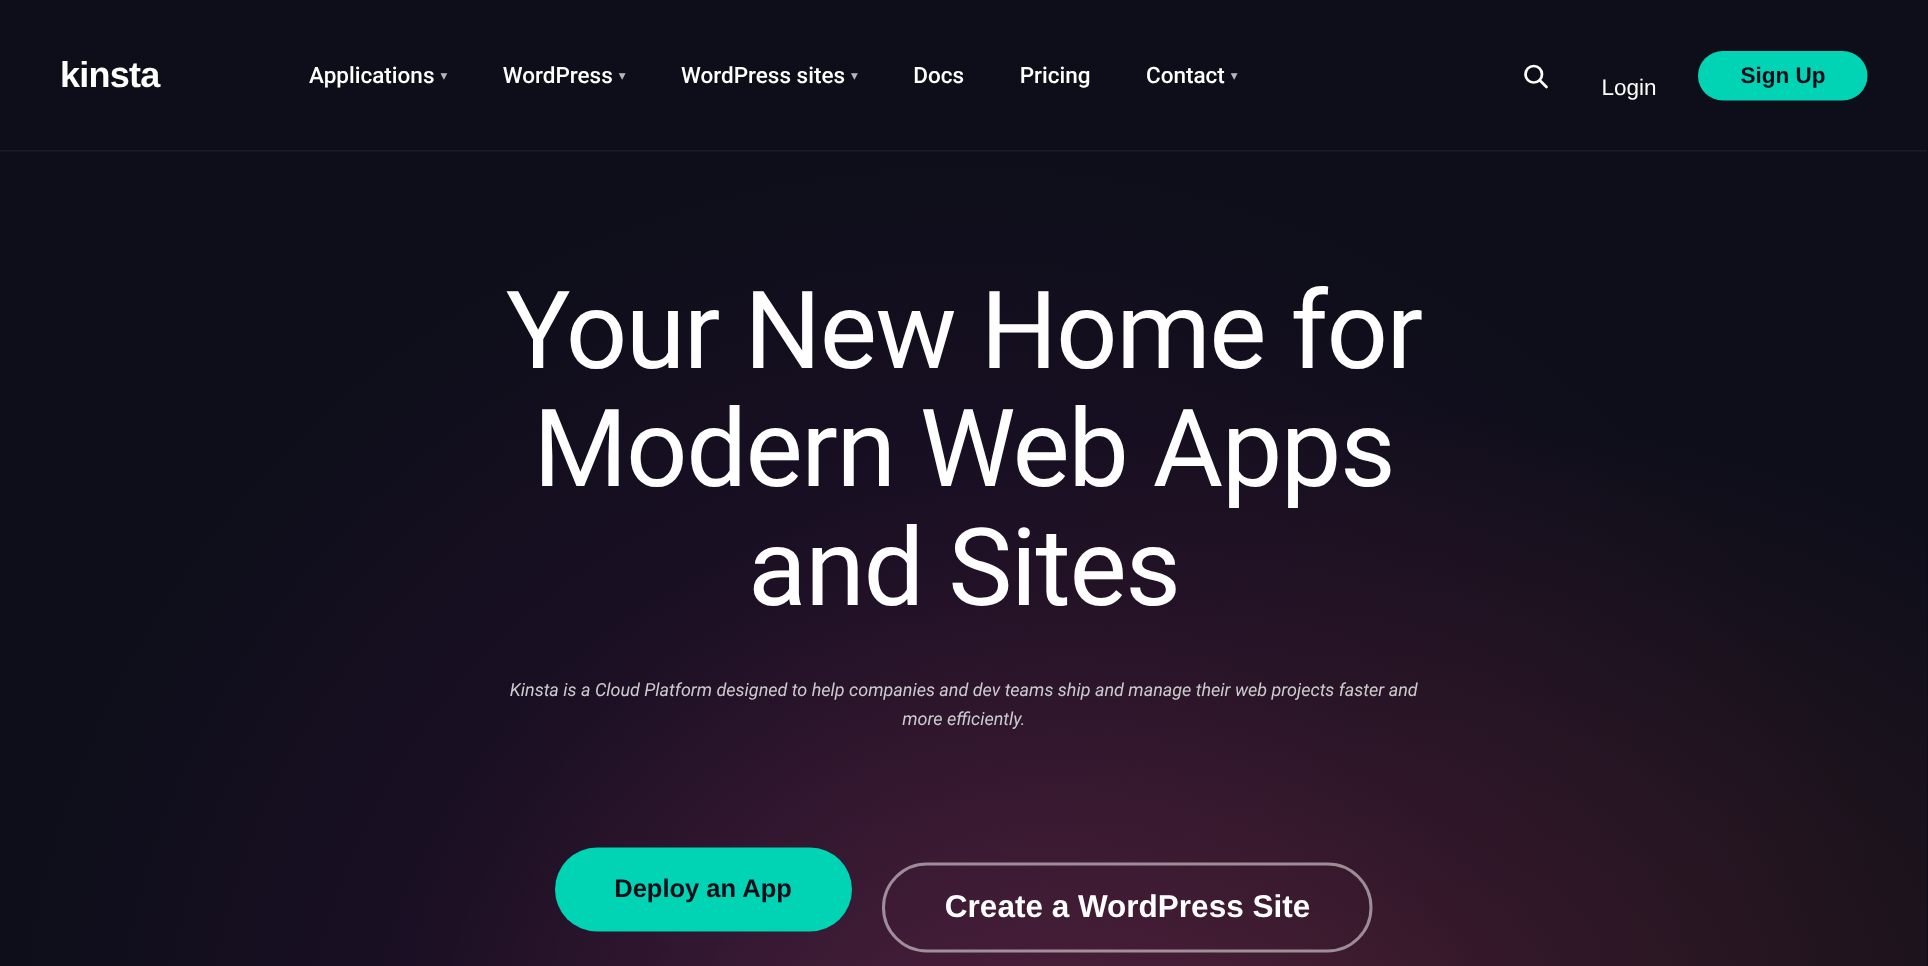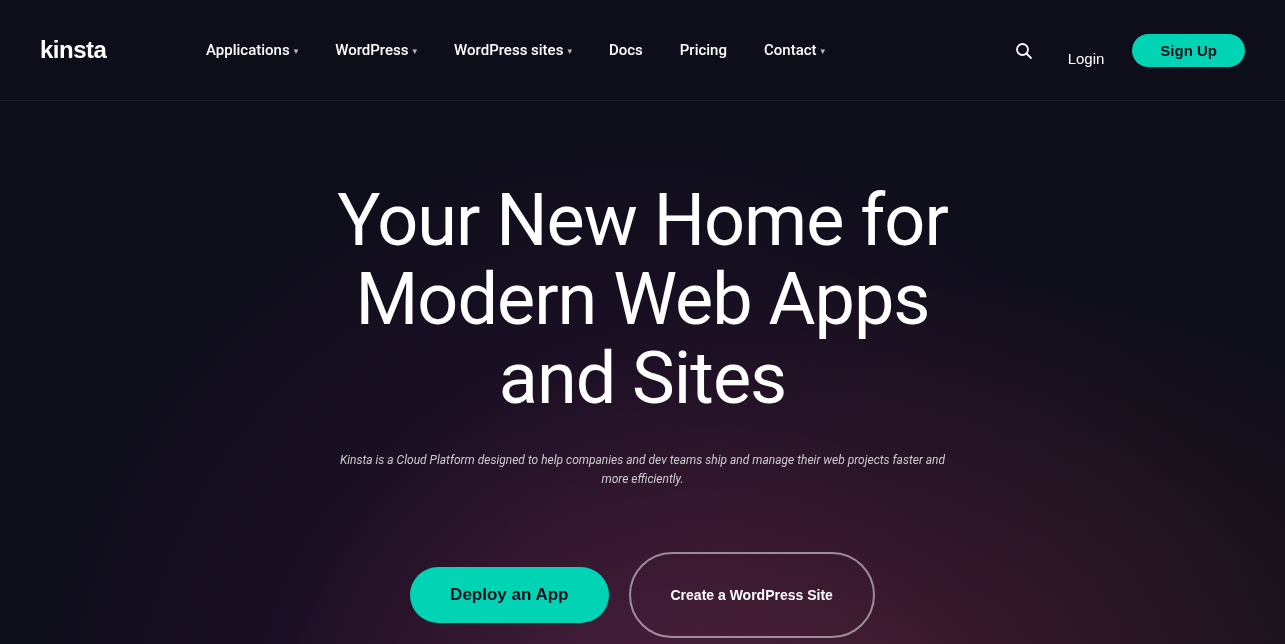--- a/index.html
+++ b/index.html
@@ -154,27 +154,28 @@
       padding: 18px 40px;
       border-radius: 50px;
       border: none;
       cursor: pointer;
       white-space: nowrap;
     }
 
     .btn-secondary {
       background-color: transparent;
       color: #ffffff;
-      font-size: 14px;
+      font-size: 21px;
       font-weight: 600;
-      padding: 33px 40px;
+      padding: 16px 40px;
       border-radius: 50px;
       border: 2px solid rgba(255,255,255,0.5);
       cursor: pointer;
       white-space: nowrap;
+      margin-top: 23px;
     }
   </style>
 </head>
 <body>
 
 <nav>
   <div class="nav-logo">
     <svg width="100" height="32" viewBox="0 0 100 32" fill="none">
 
       <text x="0" y="24" font-family="Arial Black, sans-serif" font-weight="900" font-size="24" fill="white" letter-spacing="-0.5">kinsta</text>

